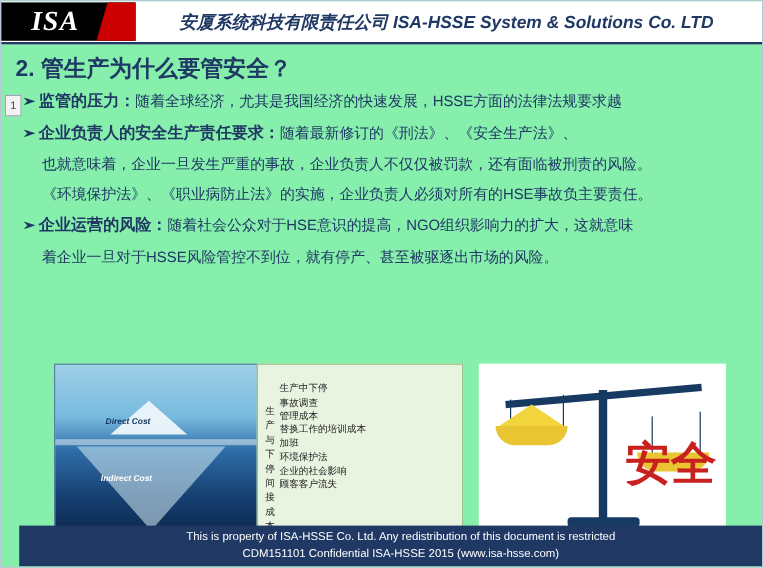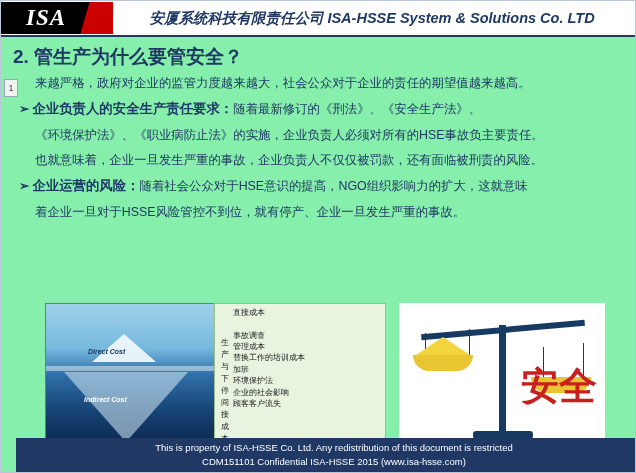--- a/index.html
+++ b/index.html
@@ -334,50 +334,52 @@
     <div class="header-title">安厦系统科技有限责任公司   ISA-HSSE  System &amp; Solutions Co. LTD</div>
   </div>
 
   <div class="content">
 
     <div class="slide-title">2. 管生产为什么要管安全？</div>
     <div class="side-marker">1</div>
 
     <ul class="bullets">
 
-      <li class="sub-line">来越严格，政府对企业的监管力度越来越大，社会公众对于企业的责任的期望值越来越高。</li>
+      <li class="bullet">
+        <span class="arrow">➢</span><span class="lead">监管的压力：</span><span class="rest">随着全球经济，尤其是我国经济的快速发展，HSSE方面的法律法规要求越</span>
+      </li>
 
       <li class="bullet">
         <span class="arrow">➢</span><span class="lead">企业负责人的安全生产责任要求：</span><span class="rest">随着最新修订的《刑法》、《安全生产法》、</span>
       </li>
+      <li class="sub-line">也就意味着，企业一旦发生严重的事故，企业负责人不仅仅被罚款，还有面临被刑责的风险。</li>
       <li class="sub-line">《环境保护法》、《职业病防止法》的实施，企业负责人必须对所有的HSE事故负主要责任。</li>
-      <li class="sub-line">也就意味着，企业一旦发生严重的事故，企业负责人不仅仅被罚款，还有面临被刑责的风险。</li>
 
       <li class="bullet">
         <span class="arrow">➢</span><span class="lead">企业运营的风险：</span><span class="rest">随着社会公众对于HSE意识的提高，NGO组织影响力的扩大，这就意味</span>
       </li>
-      <li class="sub-line">着企业一旦对于HSSE风险管控不到位，就有停产、企业一旦发生严重的事故。</li>
+      <li class="sub-line">着企业一旦对于HSSE风险管控不到位，就有停产、甚至被驱逐出市场的风险。</li>
 
     </ul>
 
     <div class="images">
 
       <div class="img-iceberg">
         <div class="ice-waterline"></div>
         <div class="ice-top"></div>
         <div class="ice-bottom"></div>
         <div class="ice-label-top">Direct Cost</div>
         <div class="ice-label-bottom">Indirect Cost</div>
       </div>
 
       <div class="cost-list">
         <div class="cost-side">生产与下停间接成本</div>
         <div class="cost-items">
-          <div>直接成本</div>
           <div>&nbsp;</div>
+          <div>生产中下停</div>
           <div>事故调查</div>
           <div>管理成本</div>
           <div>替换工作的培训成本</div>
           <div>加班</div>
           <div>环境保护法</div>
           <div>企业的社会影响</div>
           <div>顾客客户流失</div>
         </div>
       </div>
 

